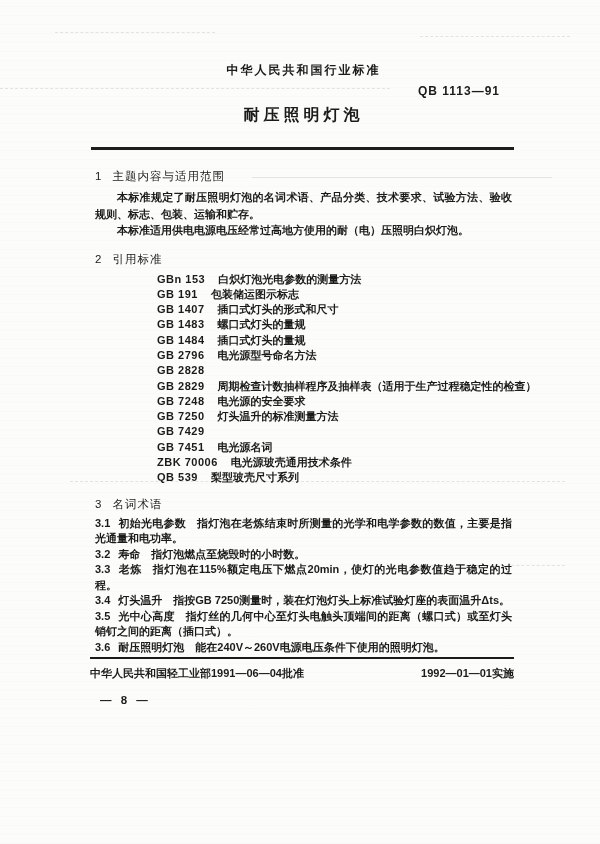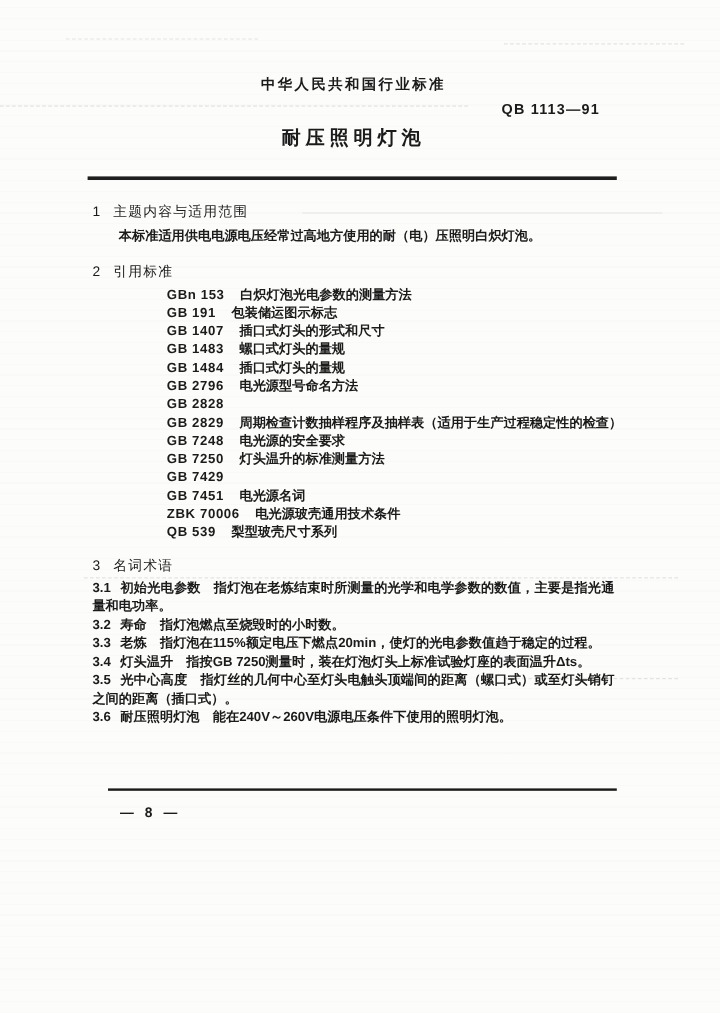--- a/index.html
+++ b/index.html
@@ -13,21 +13,21 @@
     width:600px;height:844px;
     margin:0 auto;
     background:
       repeating-linear-gradient(0deg, rgba(0,0,0,0.012) 0 1px, transparent 1px 9px),
       var(--paper);
     color:var(--ink);
     font-family:"Liberation Sans","DejaVu Sans",sans-serif;
     overflow:hidden;
   }
   .content{
-    position:absolute;left:77px;right:88px;top:0;
+    position:absolute;left:95px;right:88px;top:0;
   }
   
   .std-label{
     margin-top:62px;text-align:center;
     font-size:12px;font-weight:bold;letter-spacing:2px;
   }
   .std-number{
     margin-top:5px;text-align:right;padding-right:12px;
     font-size:12px;font-weight:bold;letter-spacing:1px;
     font-family:"Liberation Sans","DejaVu Sans",sans-serif;
@@ -100,20 +100,21 @@
   <div class="content">
 
     <div class="std-label">中华人民共和国行业标准</div>
     <div class="std-number">QB 1113—91</div>
     <div class="doc-title">耐压照明灯泡</div>
     <div class="head-rule"></div>
 
     <div class="sec-heading">
       <span class="sec-no">1</span><span>主题内容与适用范围</span>
     </div>
+    <p class="para">本标准规定了耐压照明灯泡的名词术语、产品分类、技术要求、试验方法、验收规则、标志、包装、运输和贮存。</p>
     <p class="para">本标准适用供电电源电压经常过高地方使用的耐（电）压照明白炽灯泡。</p>
 
     <div class="sec-heading" style="margin-top:13px;">
       <span class="sec-no">2</span><span>引用标准</span>
     </div>
     <div class="refs">
       <div class="ref-row">
           <span class="ref-code">GBn 153</span>
           <span class="ref-title">白炽灯泡光电参数的测量方法</span>
         </div>
@@ -178,16 +179,20 @@
       <p class="term"><span class="term-no">3.3</span><span class="term-name">老炼</span><span class="term-def">指灯泡在115%额定电压下燃点20min，使灯的光电参数值趋于稳定的过程。</span></p>
       <p class="term"><span class="term-no">3.4</span><span class="term-name">灯头温升</span><span class="term-def">指按GB 7250测量时，装在灯泡灯头上标准试验灯座的表面温升Δts。</span></p>
       <p class="term"><span class="term-no">3.5</span><span class="term-name">光中心高度</span><span class="term-def">指灯丝的几何中心至灯头电触头顶端间的距离（螺口式）或至灯头销钉之间的距离（插口式）。</span></p>
       <p class="term"><span class="term-no">3.6</span><span class="term-name">耐压照明灯泡</span><span class="term-def">能在240V～260V电源电压条件下使用的照明灯泡。</span></p>
     </div>
 
   </div>
 
   <div class="footer">
     <div class="footer-rule"></div>
+    <div class="footer-row">
+      <span>中华人民共和国轻工业部1991—06—04批准</span>
+      <span>1992—01—01实施</span>
+    </div>
     <div class="page-number">— 8 —</div>
   </div>
 
 </div>
 
 </body></html>

